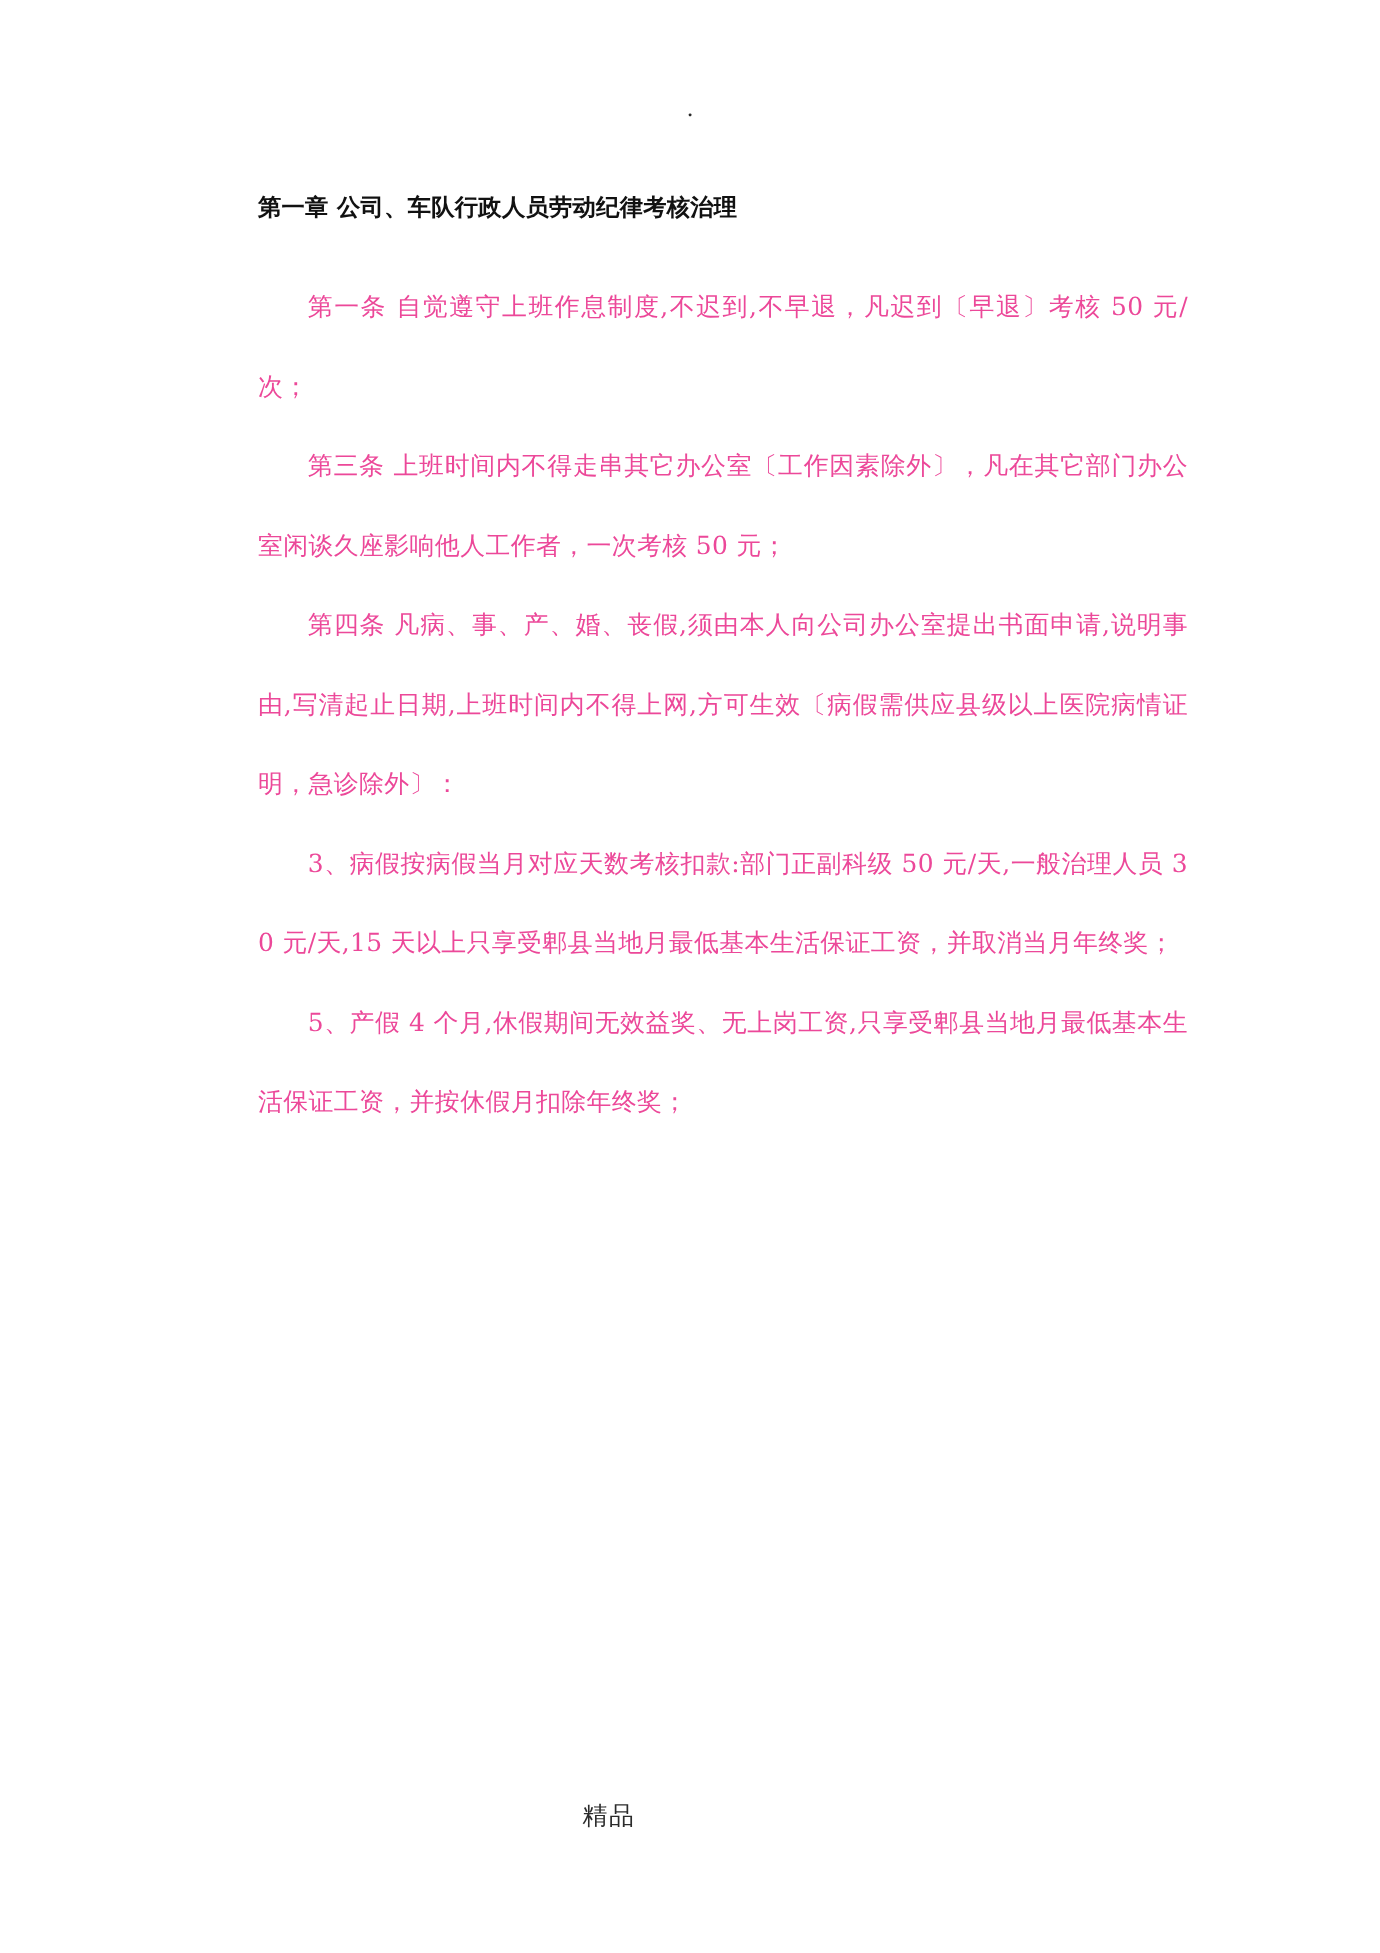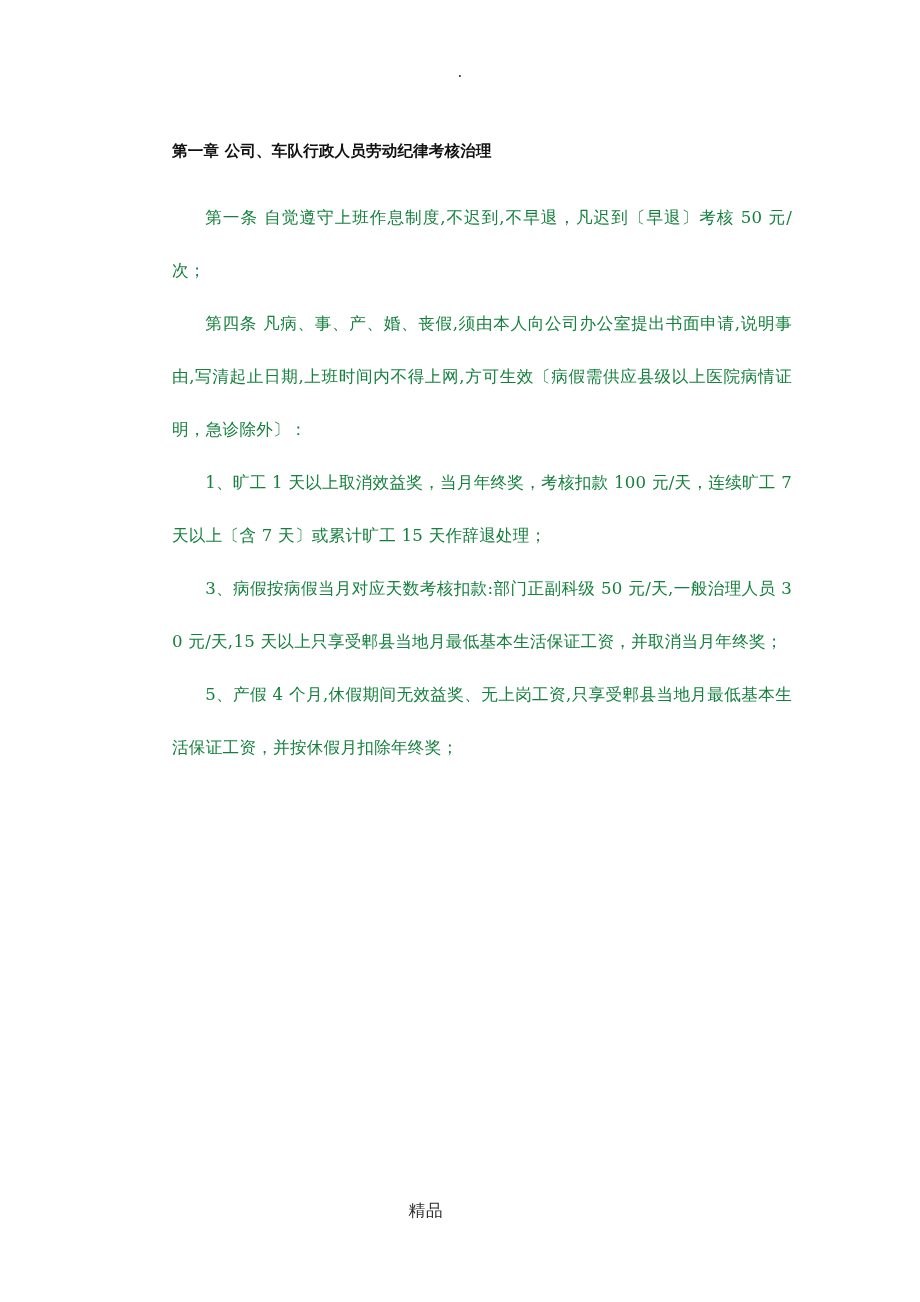--- a/index.html
+++ b/index.html
@@ -43,29 +43,29 @@
     left: 172px;
     width: 620px;
   }
 
   .chapter-heading {
     font-family: "DejaVu Sans", "Liberation Sans", sans-serif;
     font-size: 15.5px;
     font-weight: bold;
     line-height: 28px;
     color: #111111;
-    margin: 13px 0 26px 0;
+    margin: 0 0 26px 0;
     letter-spacing: 0.2px;
   }
 
   .para {
     font-family: "DejaVu Serif", "Liberation Serif", serif;
     font-size: 16.6px;
     line-height: 53px;
-    color: #15803d;
+    color: #ec4899;
     margin: 0 0 0 0;
     text-indent: 2em;
     text-align: justify;
     text-justify: inter-ideograph;
     letter-spacing: 0.25px;
     word-break: break-all;
   }
 
   
   .footer-mark {
@@ -73,41 +73,40 @@
     top: 1198px;
     left: 0;
     width: 812px;
     text-align: center;
     font-family: "DejaVu Serif", "Liberation Serif", serif;
     font-size: 16.6px;
     line-height: 26px;
     color: #2b2b2b;
     letter-spacing: 1px;
     user-select: none;
-    padding-left: 20px;
   }
 </style>
 </head>
 <body>
 
 <div class="page">
 
   <div class="header-mark">.</div>
 
   <div class="doc-body">
 
     <h1 class="chapter-heading">第一章  公司、车队行政人员劳动纪律考核治理</h1>
 
     <p class="para">第一条  自觉遵守上班作息制度,不迟到,不早退，凡迟到〔早退〕考核 50 元/次；</p>
 
 
+    <p class="para">第三条  上班时间内不得走串其它办公室〔工作因素除外〕，凡在其它部门办公室闲谈久座影响他人工作者，一次考核 50 元；</p>
 
     <p class="para">第四条  凡病、事、产、婚、丧假,须由本人向公司办公室提出书面申请,说明事由,写清起止日期,上班时间内不得上网,方可生效〔病假需供应县级以上医院病情证明，急诊除外〕：</p>
 
-    <p class="para">1、旷工 1 天以上取消效益奖，当月年终奖，考核扣款 100 元/天，连续旷工 7 天以上〔含 7 天〕或累计旷工 15 天作辞退处理；</p>
 
 
     <p class="para">3、病假按病假当月对应天数考核扣款:部门正副科级 50 元/天,一般治理人员 30 元/天,15 天以上只享受郫县当地月最低基本生活保证工资，并取消当月年终奖；</p>
 
 
     <p class="para">5、产假 4 个月,休假期间无效益奖、无上岗工资,只享受郫县当地月最低基本生活保证工资，并按休假月扣除年终奖；</p>
 
   </div>
 
   <div class="footer-mark">精品</div>

